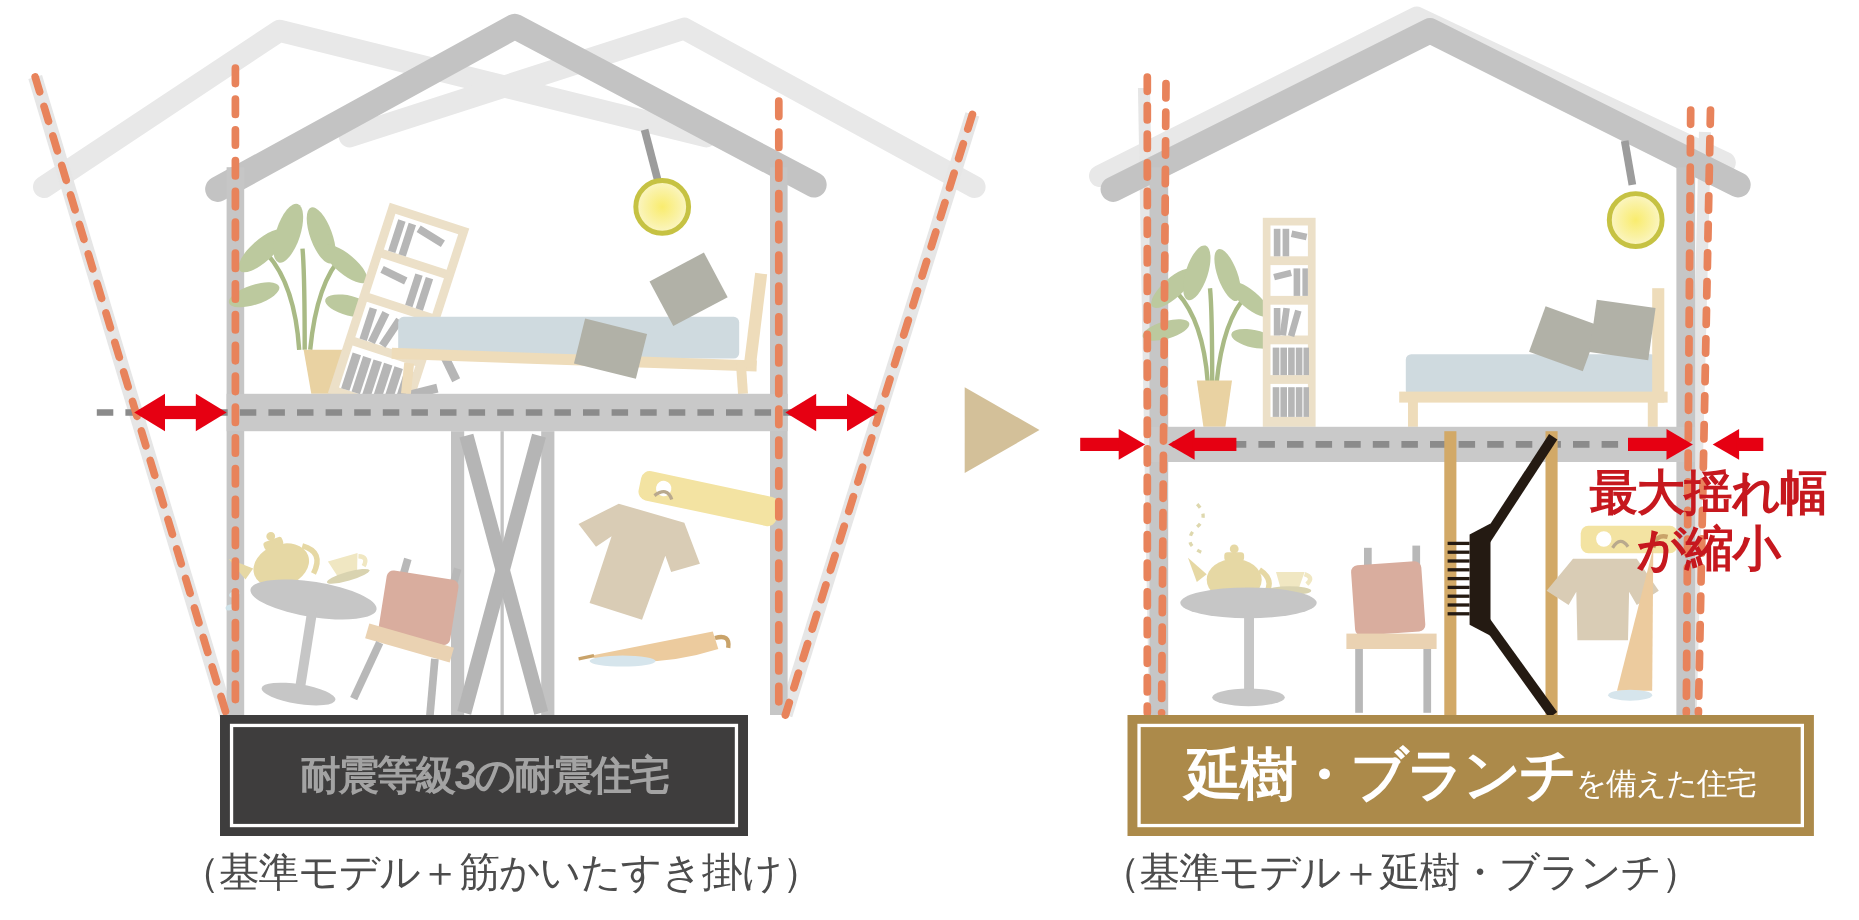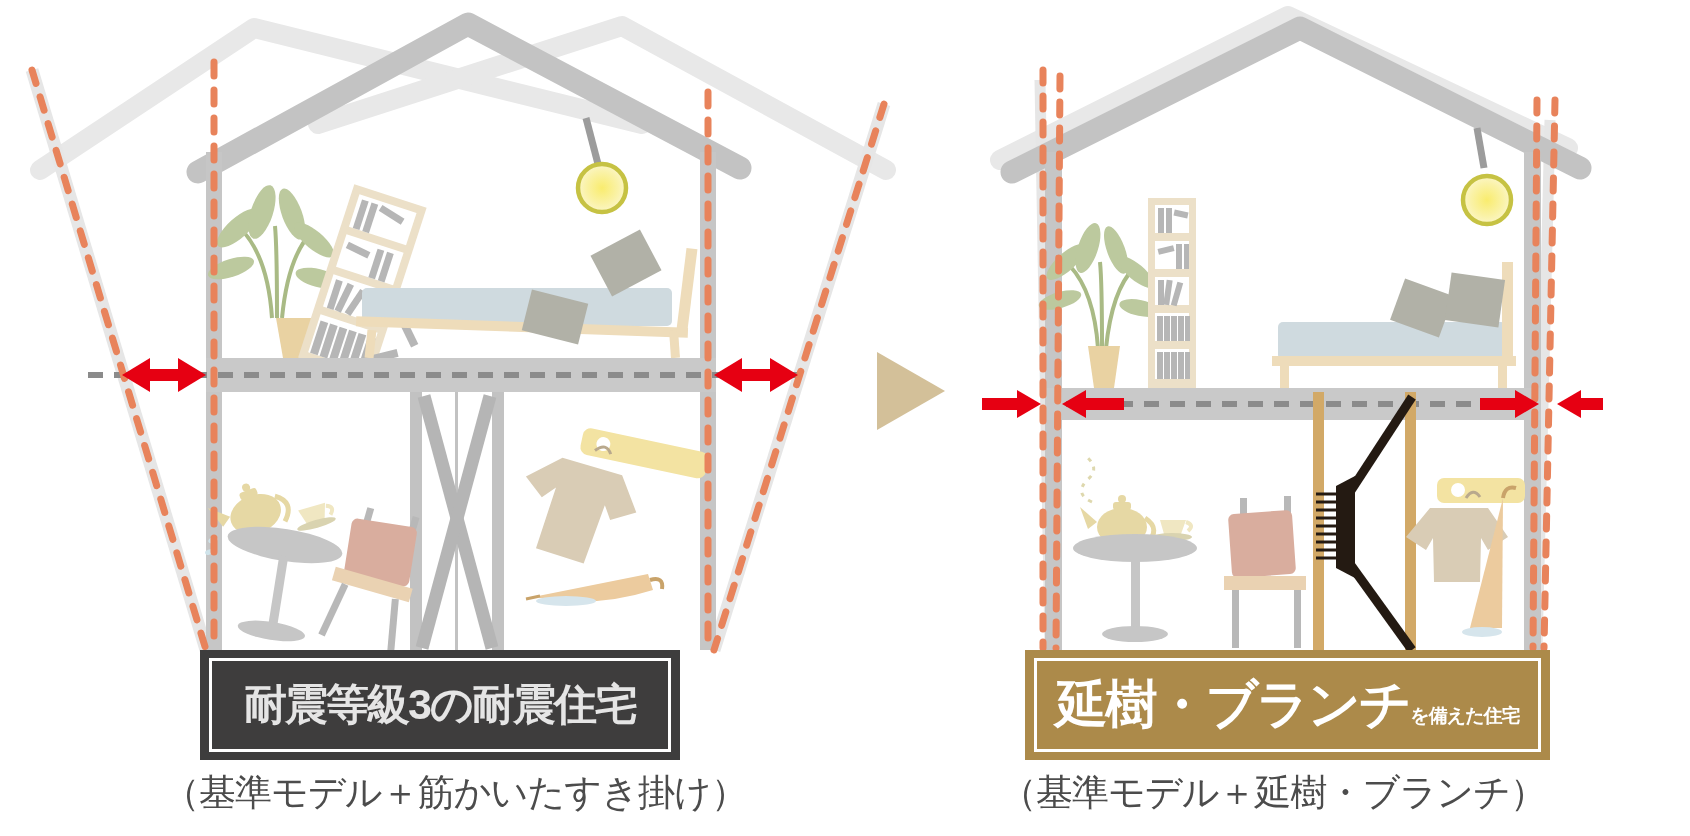--- a/index.html
+++ b/index.html
@@ -11,26 +11,26 @@
   .label-box{
     position:absolute;top:650px;height:110px;box-sizing:border-box;
     display:flex;align-items:center;justify-content:center;
   }
   .label-box .inner-border{
     position:absolute;left:9px;right:9px;top:8px;bottom:8px;
     border:3px solid #ffffff;pointer-events:none;
   }
   .label-dark{left:200px;width:480px;background:#3e3d3d;}
   .label-dark .text{
-    color:#e5e5e5;font-size:43px;font-weight:600;letter-spacing:-2px;white-space:nowrap;
-  }
-  .label-gold{left:1025px;width:525px;background:#ac8a4a;}
+    color:#a3a3a3;font-size:37px;font-weight:600;letter-spacing:-2px;white-space:nowrap;
+  }
+  .label-gold{left:1025px;width:624px;background:#ac8a4a;}
   .label-gold .text{color:#ffffff;white-space:nowrap;display:flex;align-items:baseline;}
   .label-gold .em{font-size:52px;font-weight:800;letter-spacing:-2px;}
-  .label-gold .rest{font-size:19px;font-weight:700;letter-spacing:-1px;}
+  .label-gold .rest{font-size:28px;font-weight:400;letter-spacing:-1px;}
   .caption{
     position:absolute;top:768px;font-size:37px;color:#4c4c4c;
     white-space:nowrap;transform:translateX(-50%);letter-spacing:-1px;
   }
   .caption-left{left:455px;}
   .caption-right{left:1257px;margin-left:16px;}
   .annotation{
     position:absolute;left:1553px;top:424px;transform:translateX(-50%);
     text-align:center;color:#c6181e;font-weight:700;font-size:44px;line-height:1.15;
     white-space:nowrap;letter-spacing:-1px;
@@ -363,14 +363,18 @@
   <span class="inner-border"></span>
   <span class="text">
     <span class="em">延樹・ブランチ</span>
     <span class="rest">を備えた住宅</span>
   </span>
 </div>
 
 <div class="caption caption-left">（基準モデル＋筋かいたすき掛け）</div>
 <div class="caption caption-right">（基準モデル＋延樹・ブランチ）</div>
 
-
+<div class="annotation">
+  <div>最大揺れ幅</div>
+  <div>が縮小</div>
 </div>
 
+</div>
+
 </body></html>

